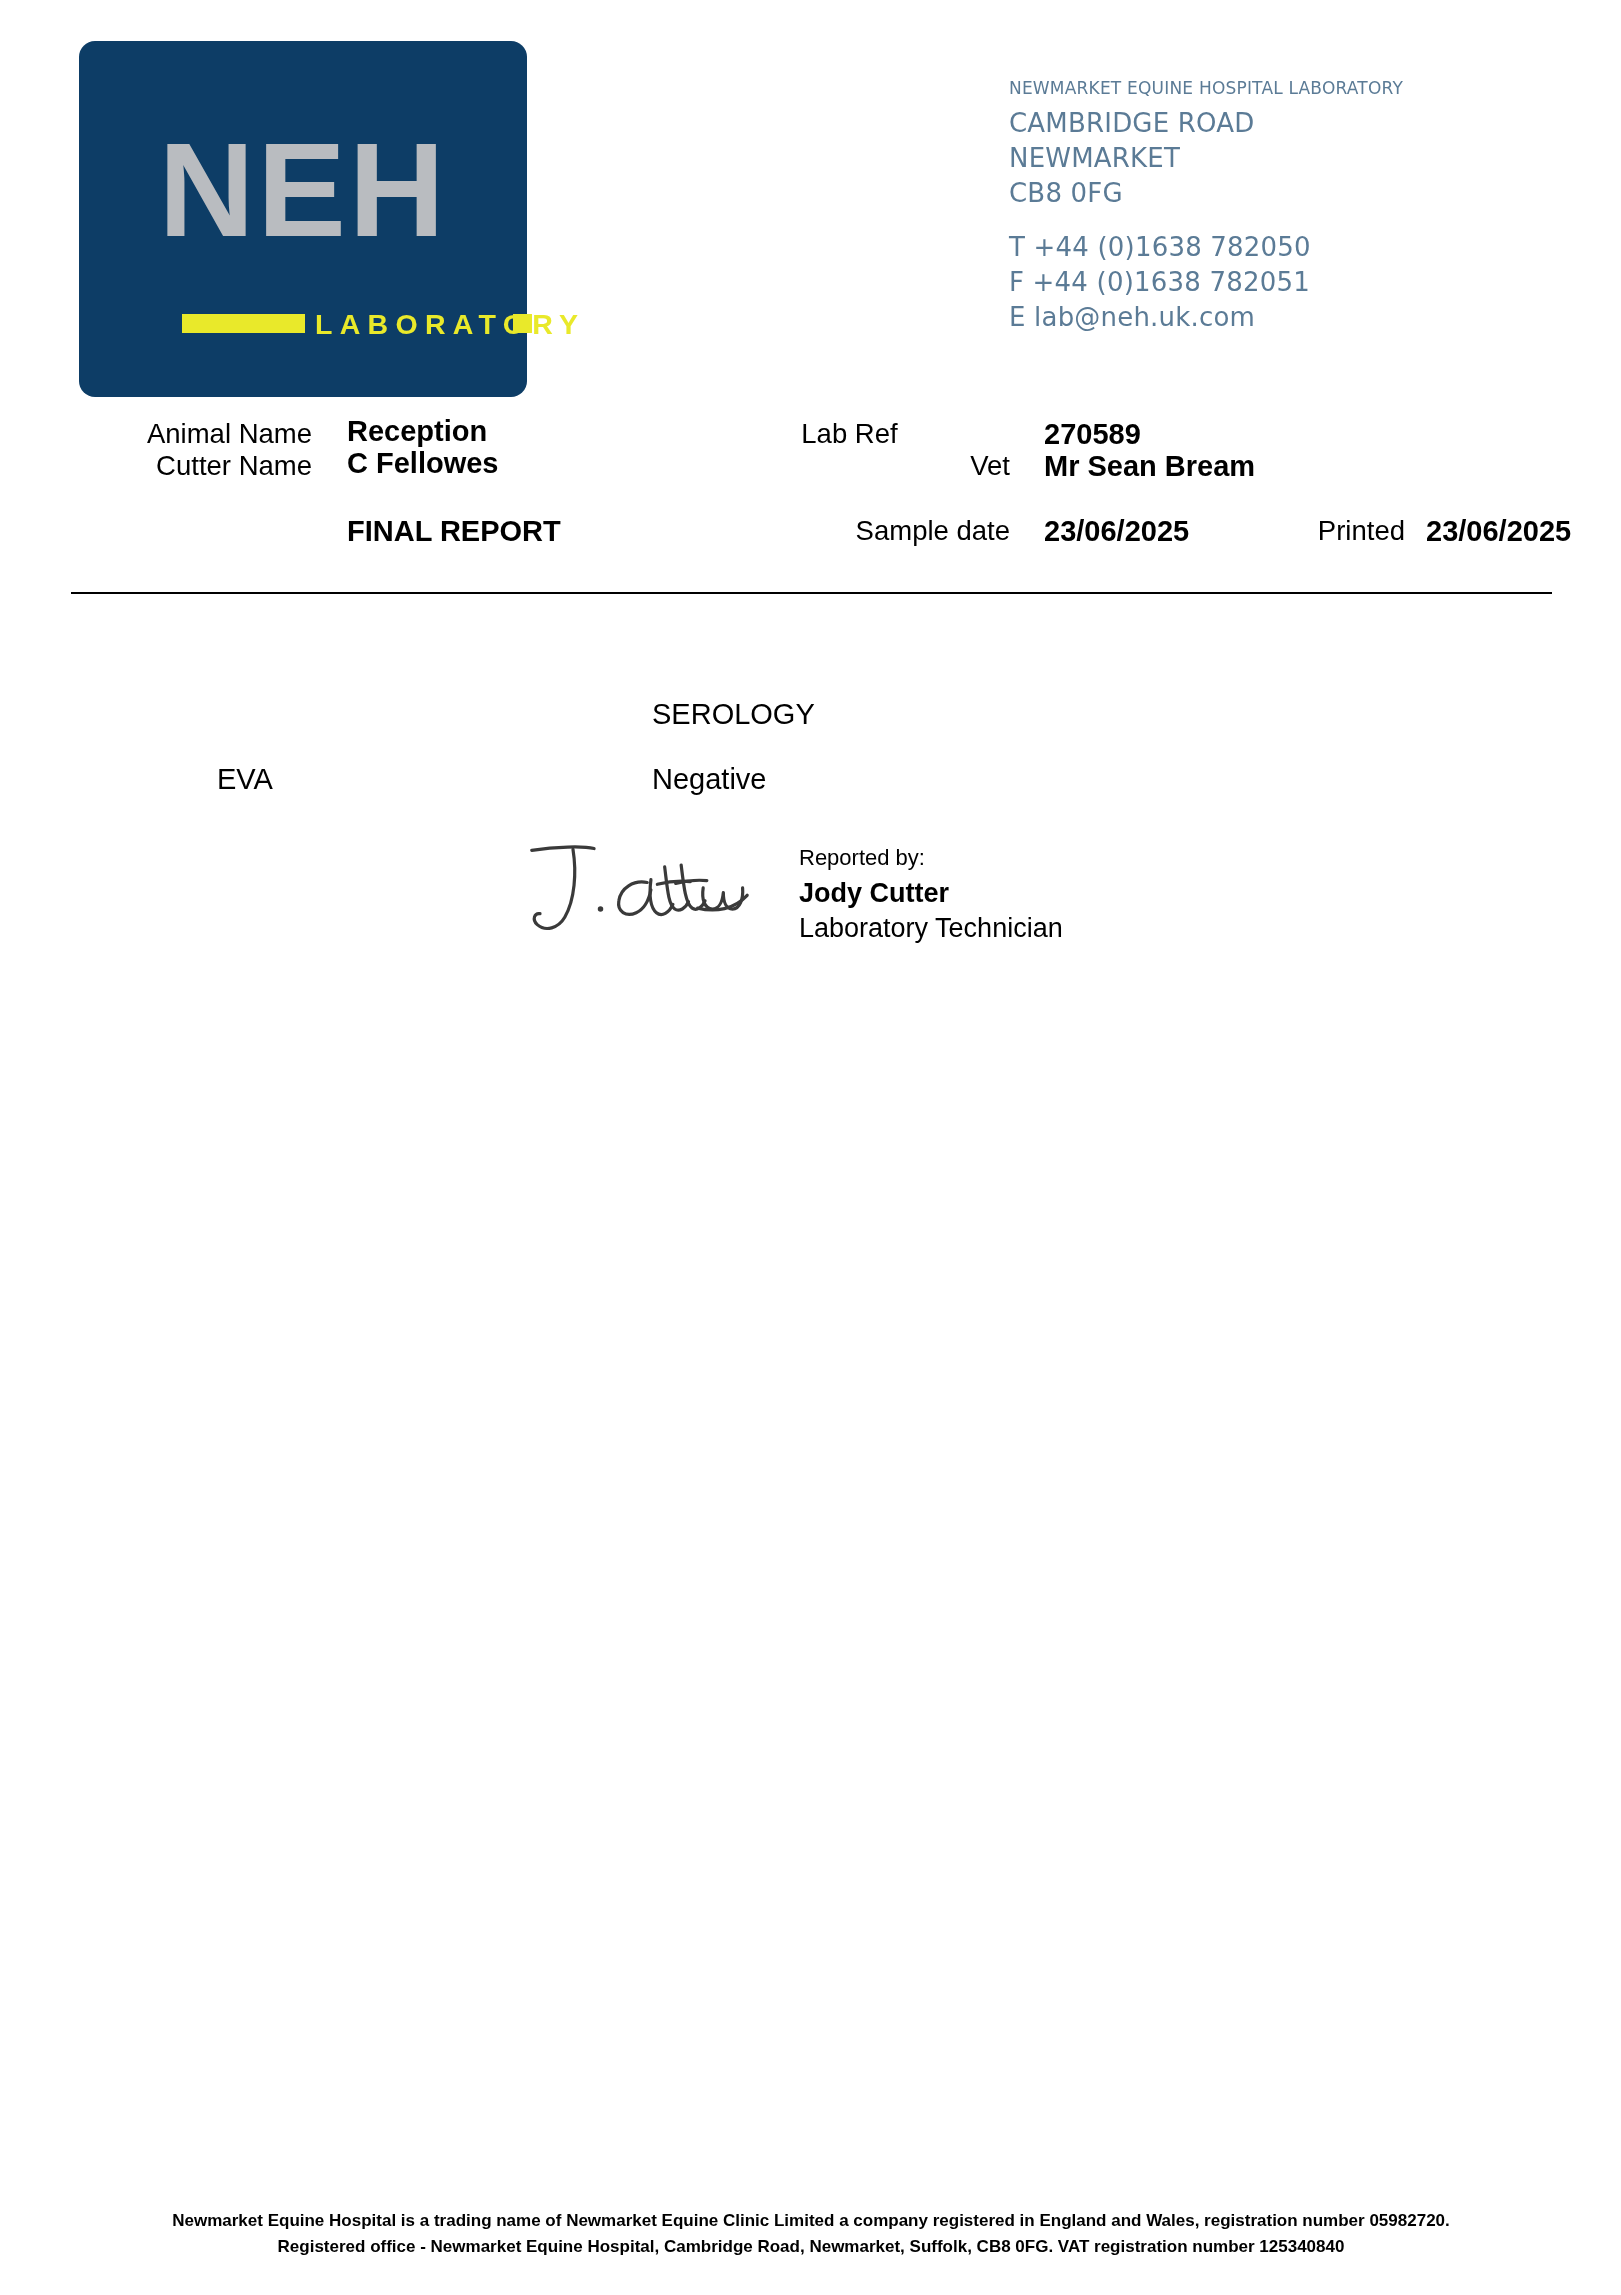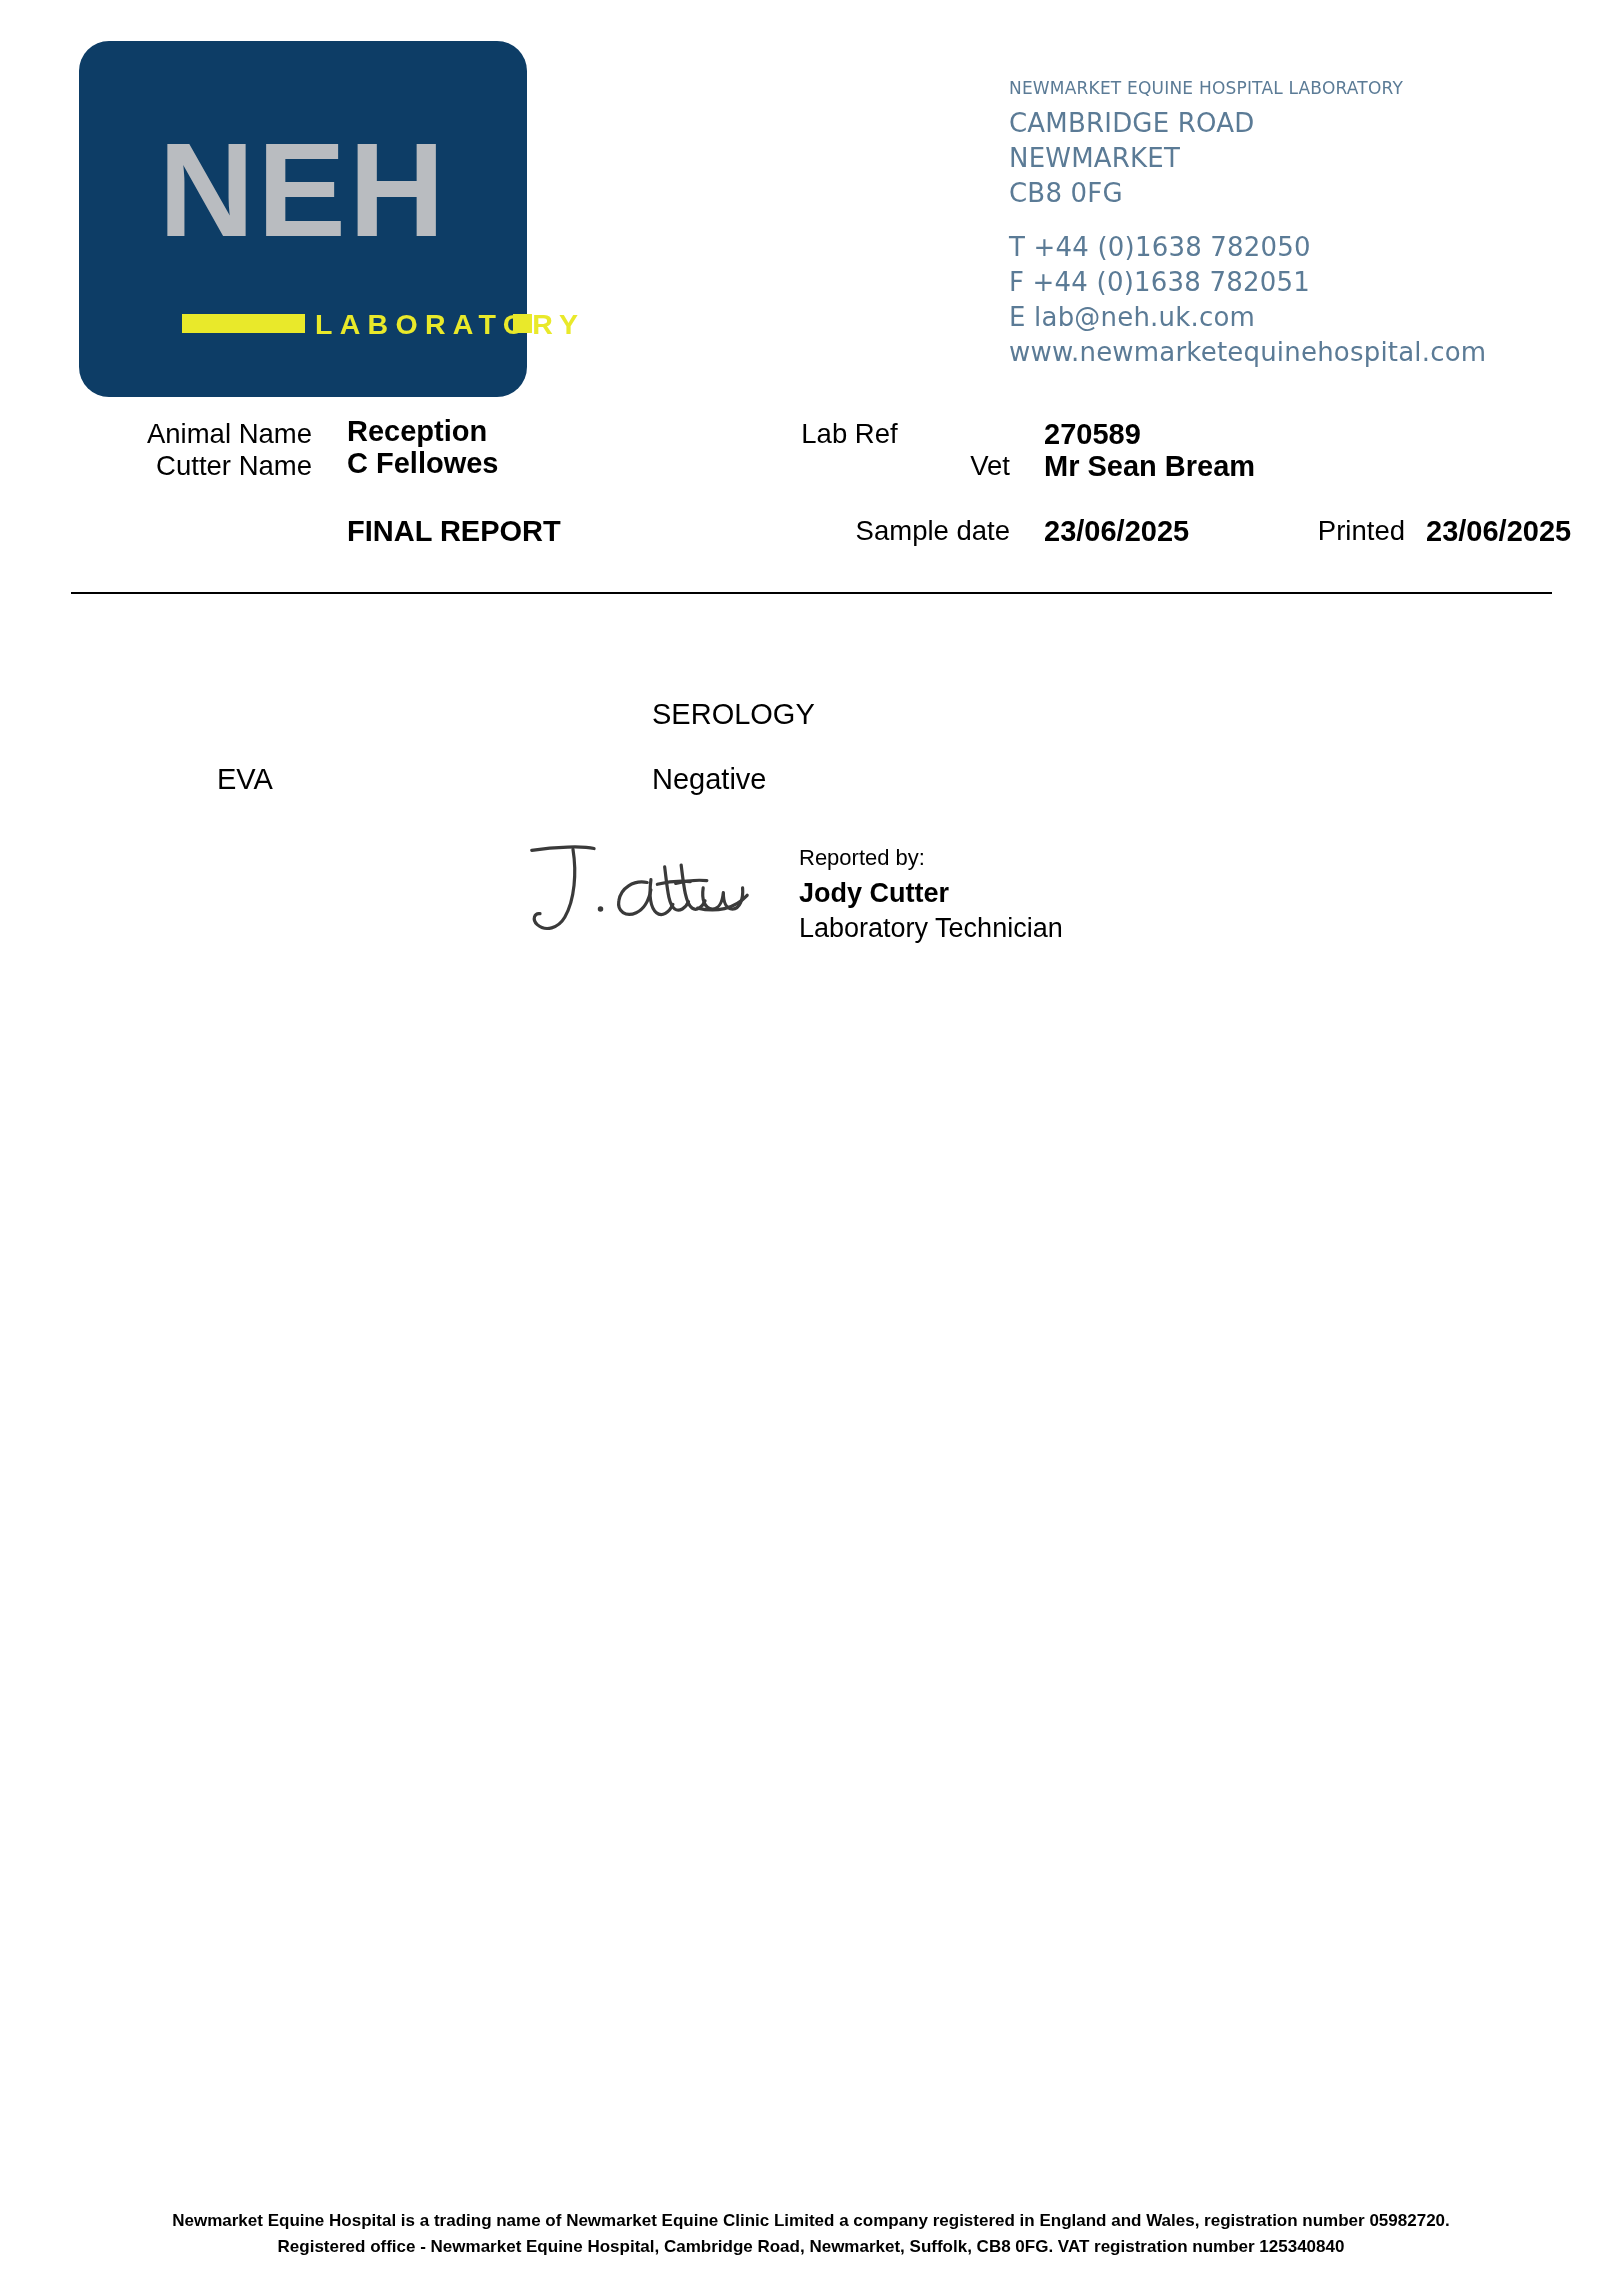--- a/index.html
+++ b/index.html
@@ -25,21 +25,21 @@
     height: 404px;
   }
 
   .logo-box {
     position: absolute;
     left: 79px;
     top: 41px;
     width: 448px;
     height: 356px;
     background: #0d3d66;
-    border-radius: 30px;
+    border-radius: 16px;
   }
   .logo-neh {
     position: absolute;
     left: 0;
     top: 83px;
     width: 448px;
     text-align: center;
     font-family: "Liberation Sans", sans-serif;
     font-weight: bold;
     font-size: 133px;
@@ -213,21 +213,20 @@
 
   <div class="addr">
     <div class="ln1">NEWMARKET EQUINE HOSPITAL LABORATORY</div>
     <div>CAMBRIDGE ROAD</div>
     <div>NEWMARKET</div>
     <div>CB8 0FG</div>
     <div class="addr-gap"></div>
     <div>T +44 (0)1638 782050</div>
     <div>F +44 (0)1638 782051</div>
     <div>E lab@neh.uk.com</div>
-    <div>www.newmarketequinehospital.com</div>
   </div>
 
 </div>
 
 <div class="patient">
 
   <div class="prow" style="top:0px;">
     <div class="plabel label-left" style="top:2.8px;">Animal Name</div>
     <div class="pvalue value-left" style="top:0px;">Reception</div>
     <div class="plabel label-right" style="top:2.8px;text-align:center;">Lab Ref</div>

